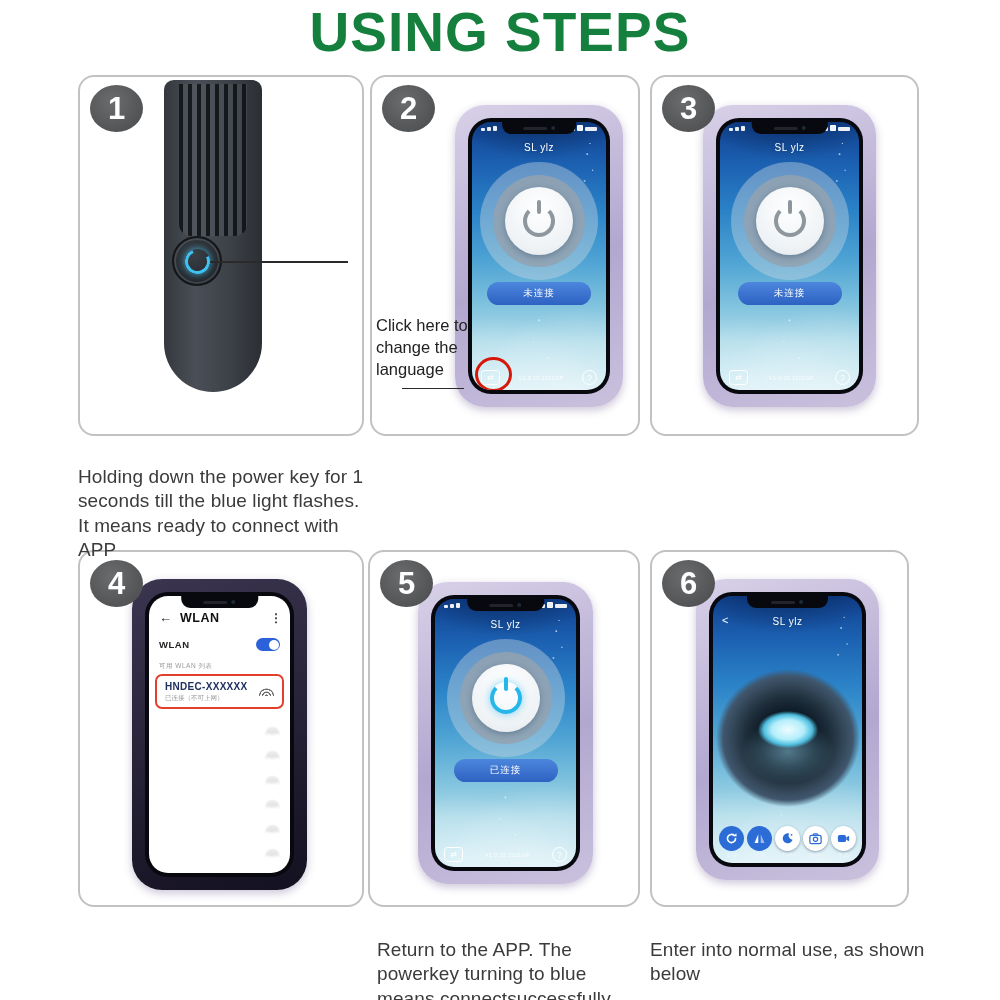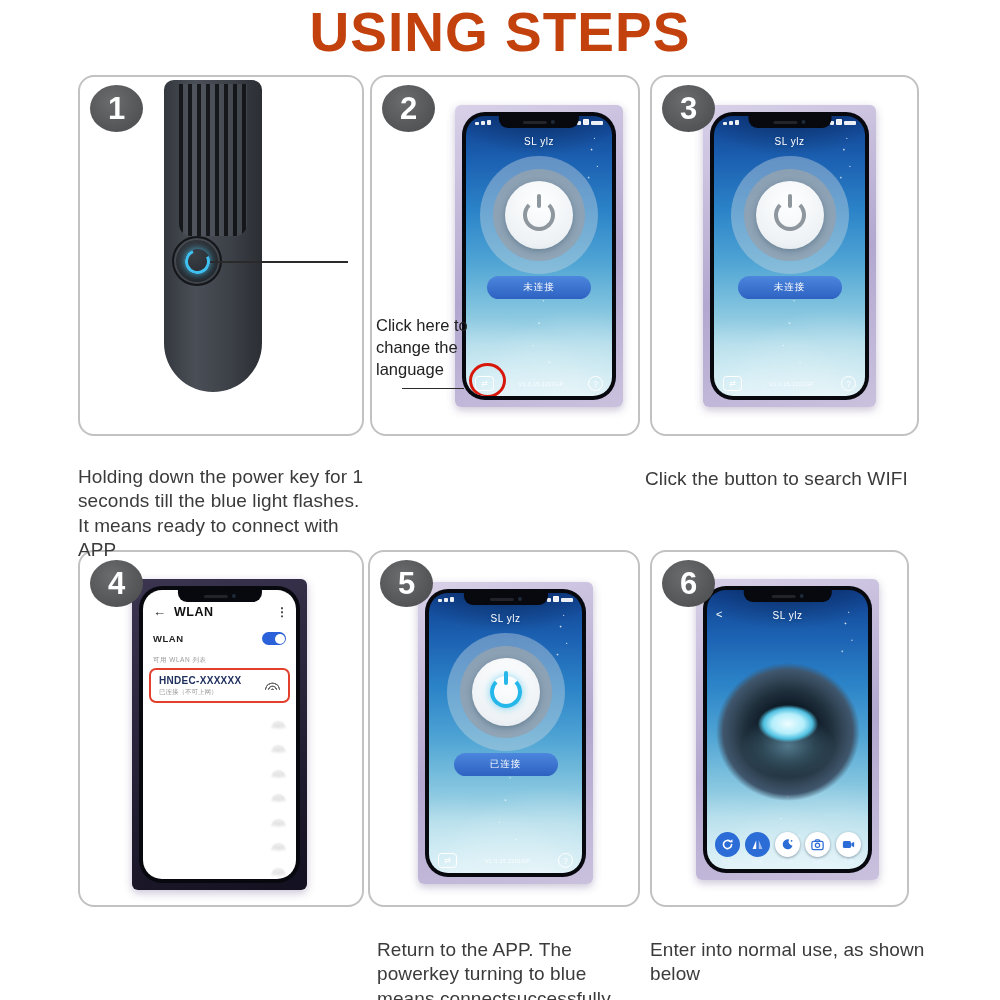--- a/index.html
+++ b/index.html
@@ -1,19 +1,19 @@
 <!DOCTYPE html>
 <html><head>
 <meta charset="utf-8">
 <style>
   html,body{margin:0;padding:0;background:#fff;}
   .page{position:relative;width:1000px;height:1000px;background:#fff;overflow:hidden;
         font-family:"Liberation Sans",sans-serif;}
   .title{position:absolute;top:0px;left:0;width:100%;text-align:center;margin:0;
-         font-size:55px;font-weight:800;letter-spacing:1px;color:#c2410c;}
+         font-size:55px;font-weight:800;letter-spacing:1px;color:#15803d;}
   .panel{position:absolute;background:#fff;border:2px solid #c2c2c2;border-radius:16px;}
   .badge{position:absolute;left:10px;top:8px;width:53px;height:47px;border-radius:50%;
          background:radial-gradient(circle at 42% 35%,#6b6c6e,#515254 75%);
          color:#fff;font-size:31px;font-weight:bold;display:flex;align-items:center;justify-content:center;z-index:12;}
   .cap{position:absolute;font-size:19px;color:#3b3b3b;line-height:1.28;letter-spacing:.1px;}
 
   
   .device{position:absolute;left:84px;top:3px;width:98px;height:312px;
           background:linear-gradient(90deg,#34383e,#4a4f57 32%,#3c4047 68%,#2b2f34);
           border-radius:10px 10px 50px 50px;}
@@ -23,21 +23,21 @@
   .pwr-key{position:absolute;left:8px;top:156px;width:46px;height:46px;border-radius:50%;
            background:radial-gradient(circle at 42% 35%,#3a3f46,#22252a 78%);
            border:2px solid #141619;box-shadow:inset 0 0 0 2px rgba(100,106,114,.45);
            display:flex;align-items:center;justify-content:center;}
   .pwr-arc{width:19px;height:19px;border:3.5px solid #3fc2f2;border-top-color:transparent;
            border-radius:50%;transform:rotate(20deg);box-shadow:0 0 7px rgba(63,194,242,.85);}
   .conn{position:absolute;height:1.5px;background:#2a2a2a;z-index:11;}
   .ann{position:absolute;color:#222;font-size:16.5px;line-height:1.32;z-index:11;}
 
   
-  .phone{position:absolute;border-radius:6px;padding:7px;box-sizing:border-box;
+  .phone{position:absolute;border-radius:30px;padding:13px;box-sizing:border-box;
          background:linear-gradient(160deg,#d8d1e8,#b2a7cf 55%,#cac1de);
          box-shadow:0 3px 9px rgba(90,70,130,.32);}
   .phone.dark{background:linear-gradient(160deg,#3b3550,#131020);}
   .bezel{width:100%;height:100%;background:#08080f;border-radius:23px;padding:4px;box-sizing:border-box;}
   .screen{position:relative;width:100%;height:100%;border-radius:19px;overflow:hidden;}
   .screen.sea{background:
       radial-gradient(90% 26% at 50% -4%, rgba(6,26,64,.6), rgba(6,26,64,0) 70%),
       radial-gradient(120% 55% at 78% 102%, rgba(255,255,255,.5), rgba(255,255,255,0) 60%),
       radial-gradient(130% 50% at 18% 100%, rgba(240,250,253,.55), rgba(240,250,253,0) 55%),
       linear-gradient(180deg,#10418f 0%,#1c61b2 16%,#2c84c8 34%,#4fa4d4 52%,#7fc2de 68%,#aedbe9 82%,#cdeaf2 100%);}
@@ -393,16 +393,15 @@
               </span>
               <span class="clabel">录像</span>
             </span>
           </div>
         </div>
       </div>
     </div>
   </section>
 
   <p class="cap" style="left:78px;top:446px;width:292px;">Holding down the power key for 1 seconds till the blue light flashes. It means ready to connect with APP</p>
-  <p class="cap" style="left:645px;top:448px;width:300px;">Click the button to search WIFI</p>
   <p class="cap" style="left:377px;top:919px;width:250px;">Return to the APP. The powerkey turning to blue means connectsuccessfully</p>
   <p class="cap" style="left:650px;top:919px;width:280px;">Enter into normal use, as shown below</p>
 </div>
 
 </body></html>

